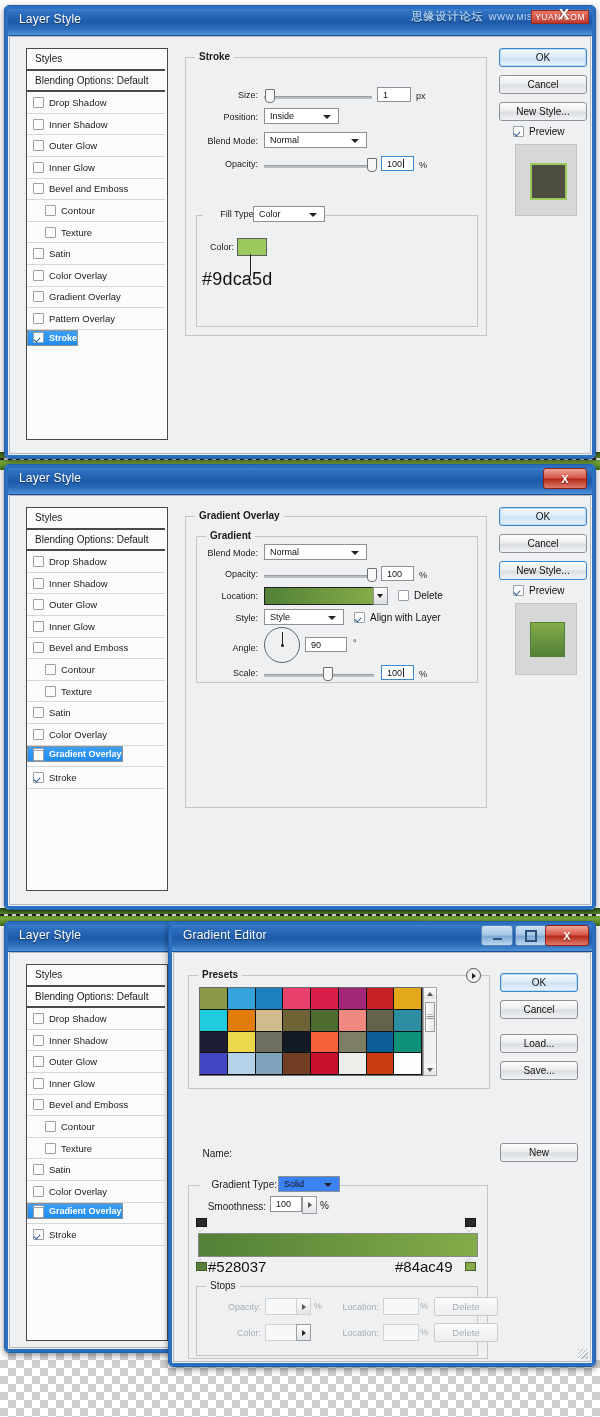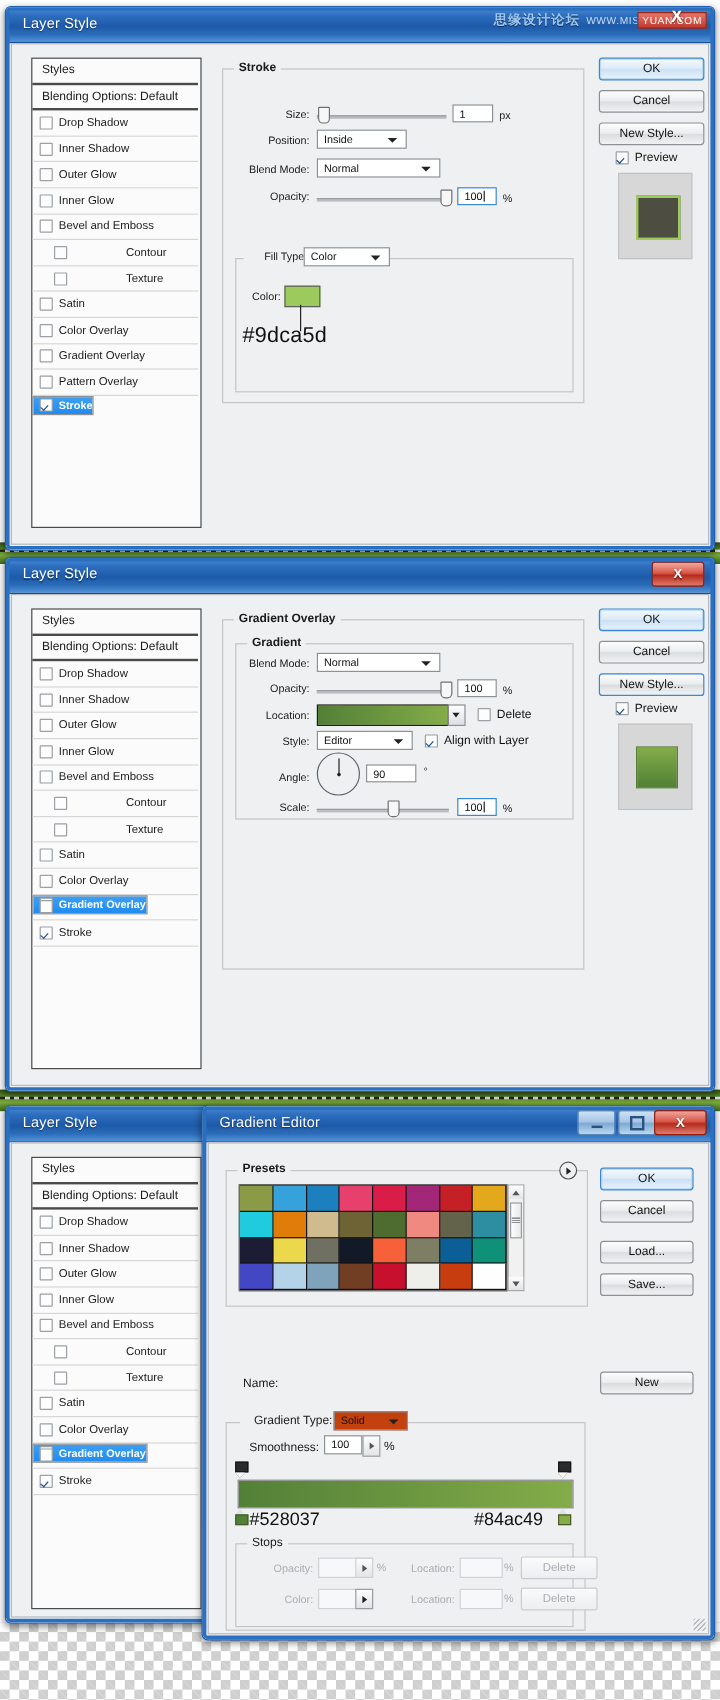--- a/index.html
+++ b/index.html
@@ -66,21 +66,21 @@
   .gly-max{width:8px;height:8px;border:2px solid #29527e;}
 
   .body{position:absolute;left:4px;right:4px;top:30px;bottom:4px;
     background:#eff0f1;border:1px solid #b5b9bd;}
 
   
   .styles-list{position:absolute;background:#fbfbfb;border:1px solid #4a4a4a;}
   .srow{height:21.6px;border-bottom:1px solid #d7d7d7;display:flex;align-items:center;
     padding-left:6px;font-size:9.5px;color:#1a1a1a;box-sizing:border-box;}
   .srow.head{font-size:10px;padding-left:8px;border-bottom:2px solid #4a4a4a;}
-  .srow.sub{padding-left:18px;gap:44px;}
+  .srow.sub{padding-left:18px;}
   .srow.sel{background:linear-gradient(180deg,#3d9ff5,#1f8cf0);color:#fff;font-weight:bold;}
   .cbx{width:9px;height:9px;border:1px solid #9aa0a6;background:#fdfdfd;margin-right:5px;
     display:inline-block;position:relative;flex:0 0 auto;border-radius:1px;}
   .cbx.on::after{content:"";position:absolute;left:1px;top:3px;width:3px;height:5px;
     border:solid #1d4f8f;border-width:0 1.6px 1.6px 0;transform:rotate(42deg);}
   .srow.sel .cbx{background:#fff;}
   .srow.sel .cbx.on::after{border-color:#11528f;}
 
   
   .group{position:absolute;border:1px solid #c3c5c7;}
@@ -400,21 +400,21 @@
       <div class="gradbtn" style="left:363px;top:91px;">
         <span class="arrow"></span>
       </div>
       <div class="chk-line" style="left:388px;top:94px;">
         <span class="cbx"></span>
         <span>Delete</span>
       </div>
 
       <div class="lbl" style="left:198px;top:117px;width:50px;">Style:</div>
       <div class="sel" style="left:254px;top:113px;width:80px;">
-        <span>Editor</span>
+        <span>Style</span>
         <span class="arrow"></span>
       </div>
       <div class="chk-line" style="left:344px;top:116px;">
         <span class="cbx on"></span>
         <span>Align with Layer</span>
       </div>
 
       <div class="lbl" style="left:195px;top:147px;width:53px;">Angle:</div>
       <div class="dial" style="left:254px;top:131px;width:34px;height:34px;">
         <div class="needle"></div>
@@ -576,21 +576,21 @@
           </div>
         <div class="dn">
             <i class="tri-d"></i>
           </div>
       </div>
 
       <div class="lbl" style="left:14px;top:195px;width:44px;font-size:10px;">Name:</div>
 
       <div class="group" style="left:14px;top:232px;width:298px;height:172px;"></div>
       <div class="lbl" style="left:26px;top:226px;width:74px;background:#eff0f1;padding:0 3px;font-size:10px;">Gradient Type:</div>
-      <div class="sel" style="left:104px;top:223px;width:62px;background:#c2410c;">
+      <div class="sel" style="left:104px;top:223px;width:62px;background:#3b82f6;">
         <span>Solid</span>
         <span class="arrow"></span>
       </div>
 
       <div class="lbl" style="left:20px;top:248px;width:72px;font-size:10px;">Smoothness:</div>
       <div class="num" style="left:96px;top:243px;width:32px;height:16px;">
           <span>100</span>
         </div>
       <div class="spinbtn" style="left:128px;top:243px;height:16px;">
           <i class="tri-r"></i>

